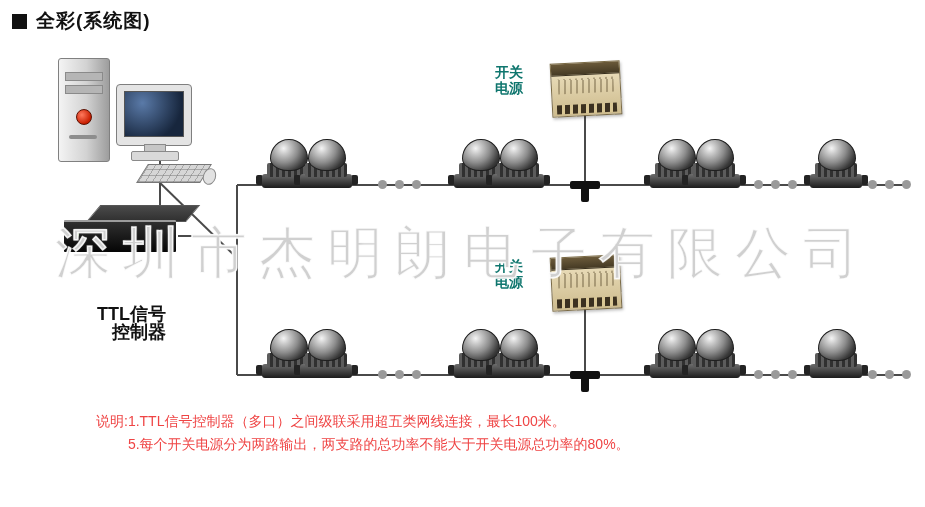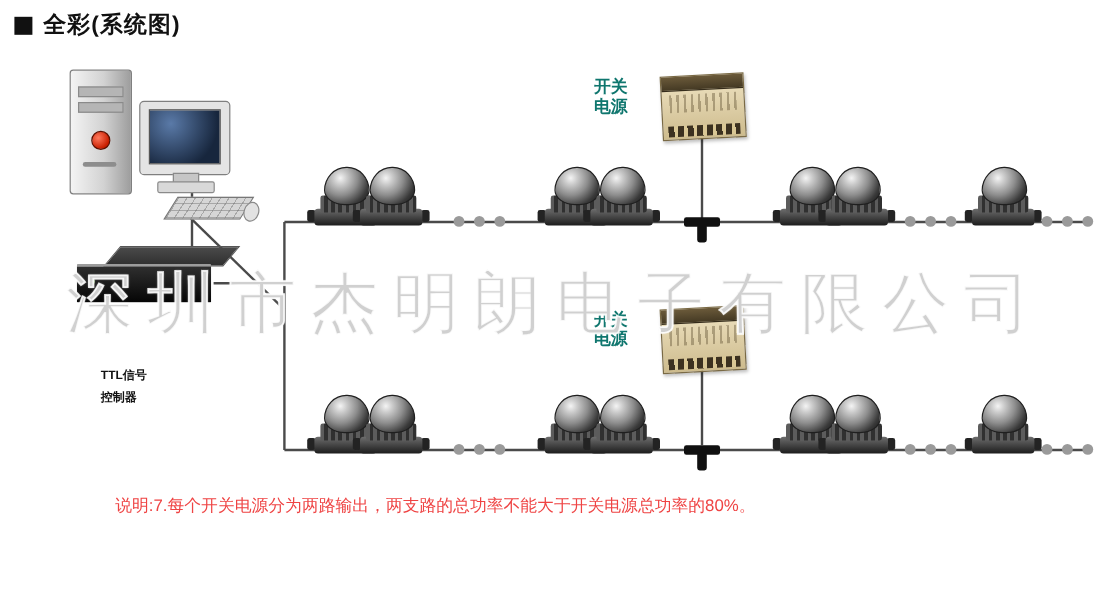--- a/index.html
+++ b/index.html
@@ -35,22 +35,22 @@
                           repeating-linear-gradient(0deg,rgba(120,120,120,.5) 0 1px,transparent 1px 6px);}
   .mouse{position:absolute;left:203px;top:168px;width:11px;height:15px;border-radius:50%;
          background:#e2e2e2;border:1px solid #8a8a8a;transform:rotate(18deg);z-index:3;}
 
   
   .ctrl-top{position:absolute;left:86px;top:205px;width:98px;height:15px;background:linear-gradient(#4a4a4a,#303030);
          border:1px solid #565656;transform:skewX(-40deg);transform-origin:bottom left;z-index:2;}
   .ctrl-front{position:absolute;left:64px;top:220px;width:112px;height:30px;z-index:2;
          background:linear-gradient(180deg,#2f2f2f,#050505);border-top:2px solid #9c9c9c;border-radius:1px;}
   .ctrl-front .led-dot{position:absolute;left:10px;top:10px;width:5px;height:5px;border-radius:50%;background:#7fae62;}
-  .ctrl-label{position:absolute;left:84px;top:305px;width:82px;text-align:left;z-index:4;
-         font-size:10px;font-weight:bold;color:#111;line-height:18px;}
+  .ctrl-label{position:absolute;left:84px;top:305px;width:82px;text-align:right;z-index:4;
+         font-size:18px;font-weight:bold;color:#111;line-height:18px;}
 
   
   .led{position:absolute;width:56px;height:50px;z-index:2;}
   .led .tab{position:absolute;bottom:4px;width:7px;height:10px;background:#232323;border-radius:2px;}
   .led .tl{left:-4px;} .led .tr{right:-4px;}
   .led .base{position:absolute;bottom:1px;left:2px;width:52px;height:14px;border-radius:3px;
          background:linear-gradient(#6d6d6d,#1c1c1c);}
   .led .mid{position:absolute;bottom:12px;left:7px;width:42px;height:14px;border-radius:2px;
          background:repeating-linear-gradient(90deg,#5c5c5c 0 3px,#303030 3px 6px);}
   .led .dome{position:absolute;top:0;left:10px;width:36px;height:30px;border:1px solid #1f1f1f;
@@ -292,17 +292,18 @@
       <i></i>
       <i></i>
       <i></i>
     </div>
 
   <div class="watermark">深圳市杰明朗电子有限公司</div>
 
   <div class="notes">
     <div class="prefix">说明:</div>
     <div class="items">
-      <div>7.每个开关电源分为两路输出，两支路的总功率不能大于开关电源总功率的80%。</div>
+      <div>1.TTL信号控制器（多口）之间级联采用超五类网线连接，最长100米。</div>
+      <div>5.每个开关电源分为两路输出，两支路的总功率不能大于开关电源总功率的80%。</div>
     </div>
   </div>
 
 </div>
 
 </body></html>

